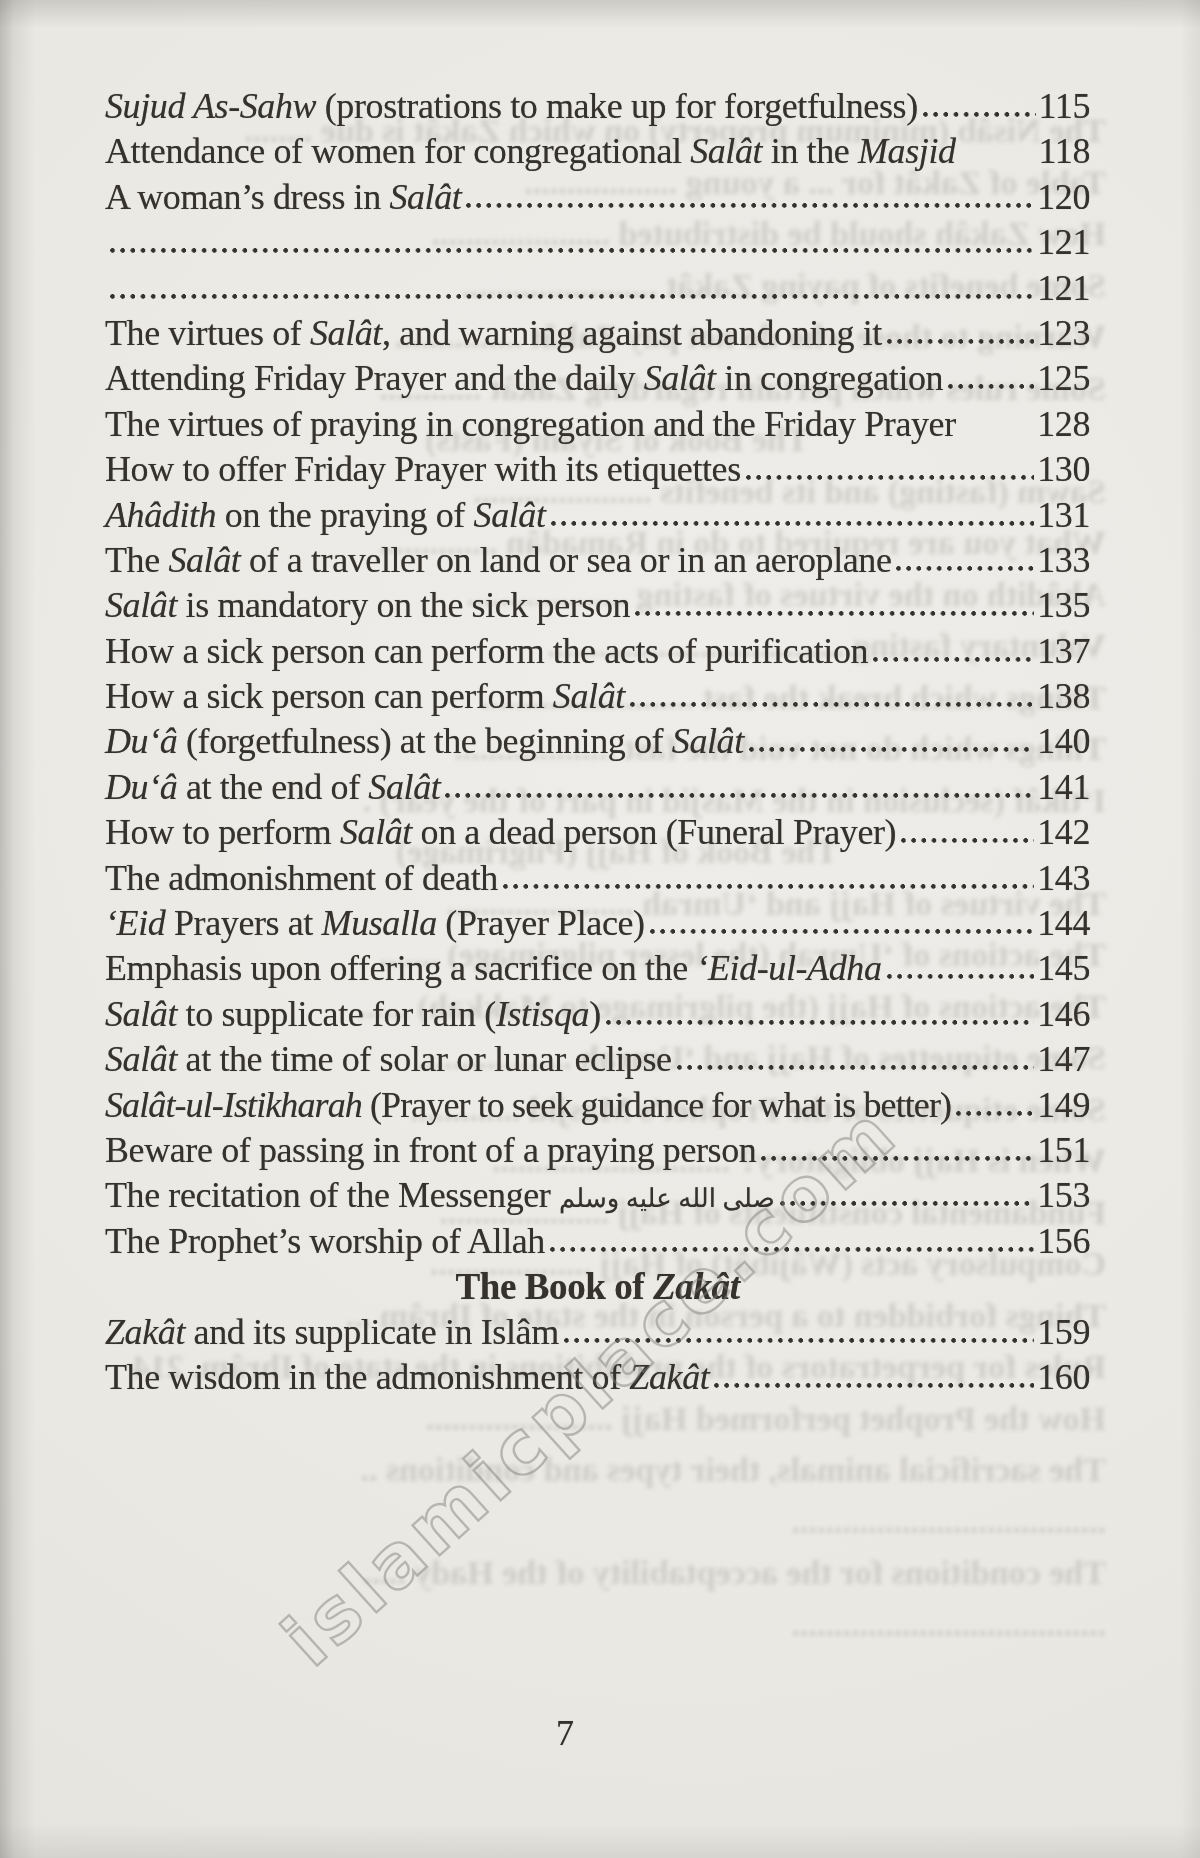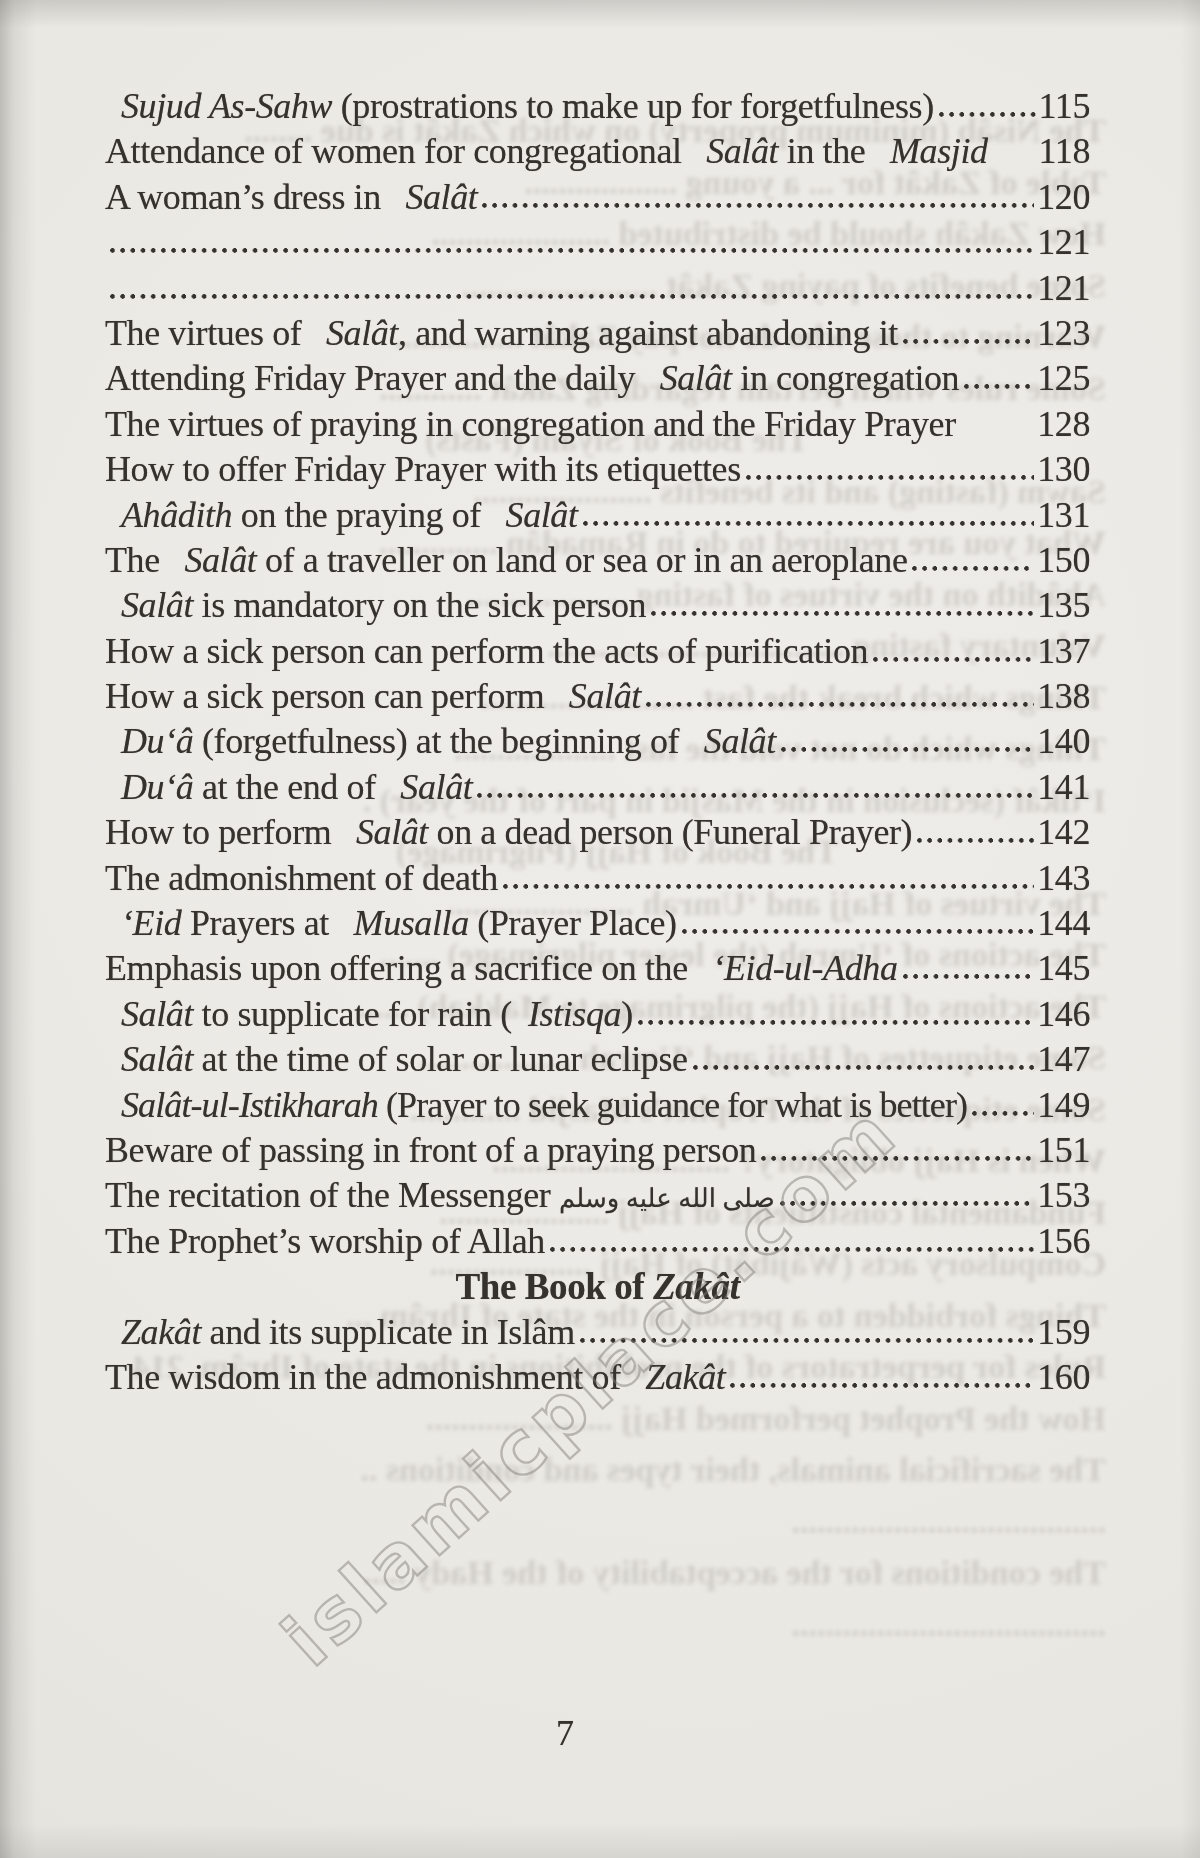--- a/index.html
+++ b/index.html
@@ -84,21 +84,21 @@
     filter: blur(0.25px);
   }
   .toc-row {
     display: flex;
     align-items: baseline;
     height: 45.4px;
     line-height: 45.4px;
     white-space: nowrap;
   }
   .toc-text { flex: 0 1 auto; }
-  .toc-text .it { font-style: italic; margin-left: 16px; }
+  .toc-text .it { font-style: italic; }
   .toc-text .ar {
     font-family: Liberation Serif, serif;
     font-size: 26px;
     letter-spacing: 0;
   }
   .leader {
     flex: 1 1 0;
     align-self: baseline;
     display: inline-block;
     height: 7px;
@@ -214,21 +214,21 @@
       <span class="page-num">130</span>
     </div>
     <div class="toc-row">
       <span class="toc-text"><span class="it">Ahâdith</span><span> on the praying of </span><span class="it">Salât</span></span>
       <span class="leader"></span>
       <span class="page-num">131</span>
     </div>
     <div class="toc-row">
       <span class="toc-text"><span>The </span><span class="it">Salât</span><span> of a traveller on land or sea or in an aeroplane </span></span>
       <span class="leader"></span>
-      <span class="page-num">150</span>
+      <span class="page-num">133</span>
     </div>
     <div class="toc-row">
       <span class="toc-text"><span class="it">Salât</span><span> is mandatory on the sick person </span></span>
       <span class="leader"></span>
       <span class="page-num">135</span>
     </div>
     <div class="toc-row">
       <span class="toc-text"><span>How a sick person can perform the acts of purification </span></span>
       <span class="leader"></span>
       <span class="page-num">137</span>

